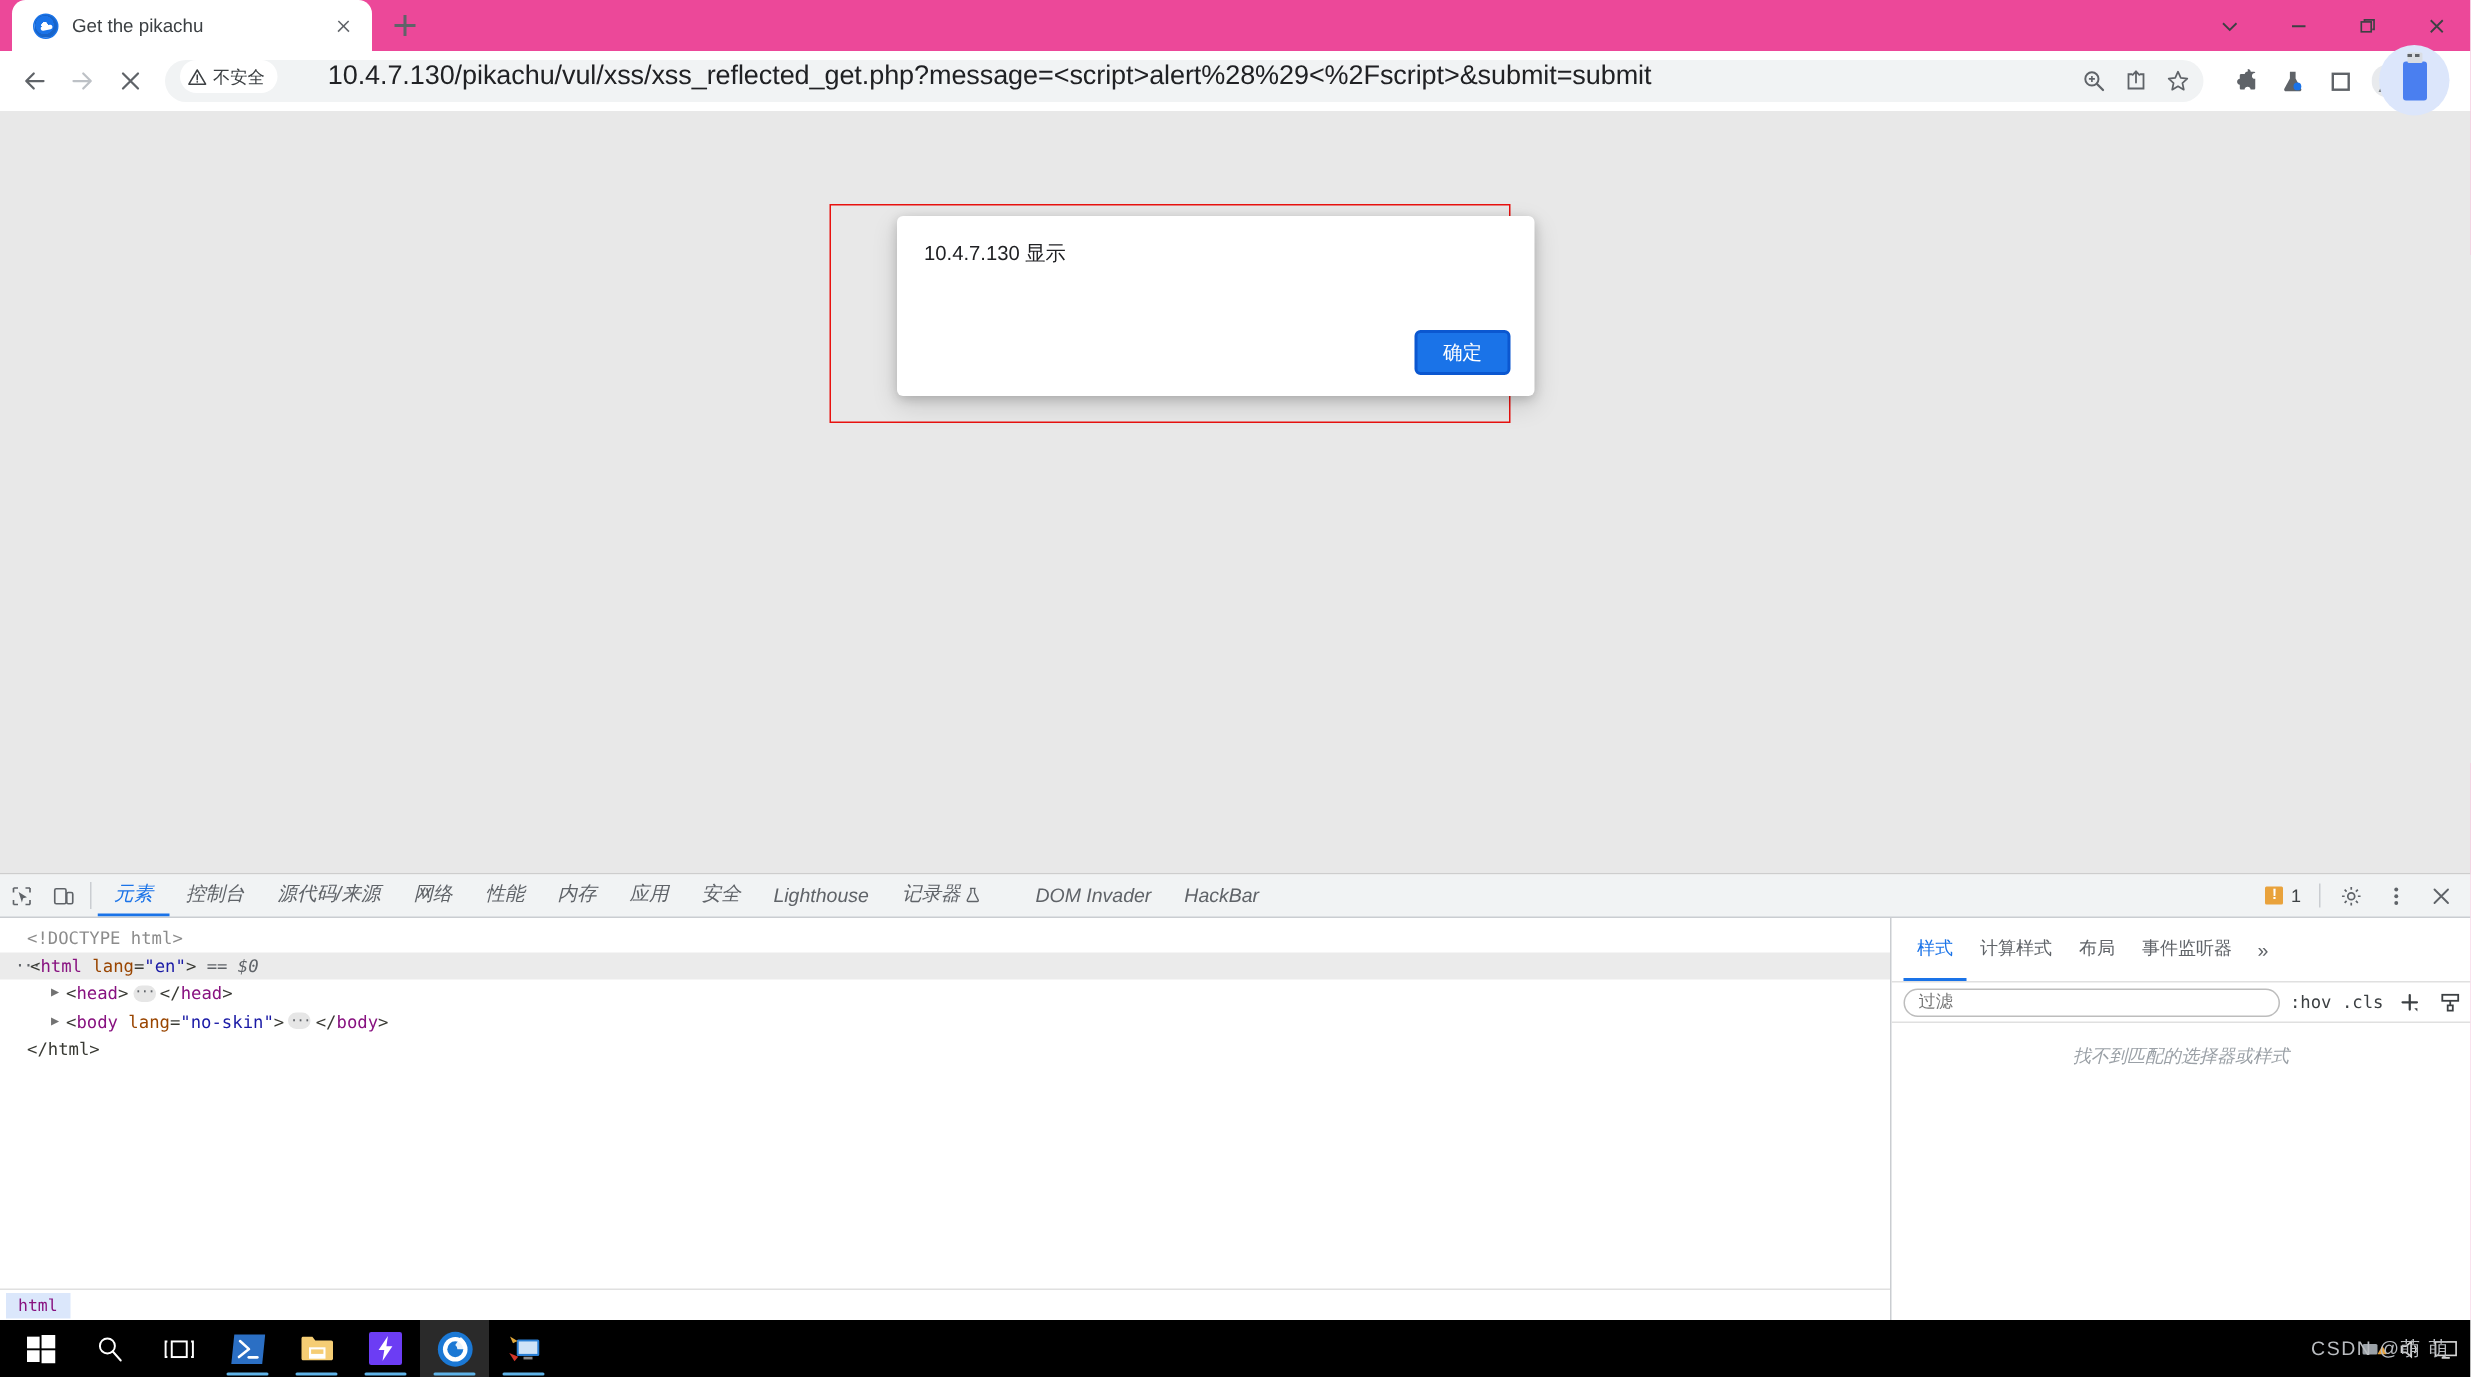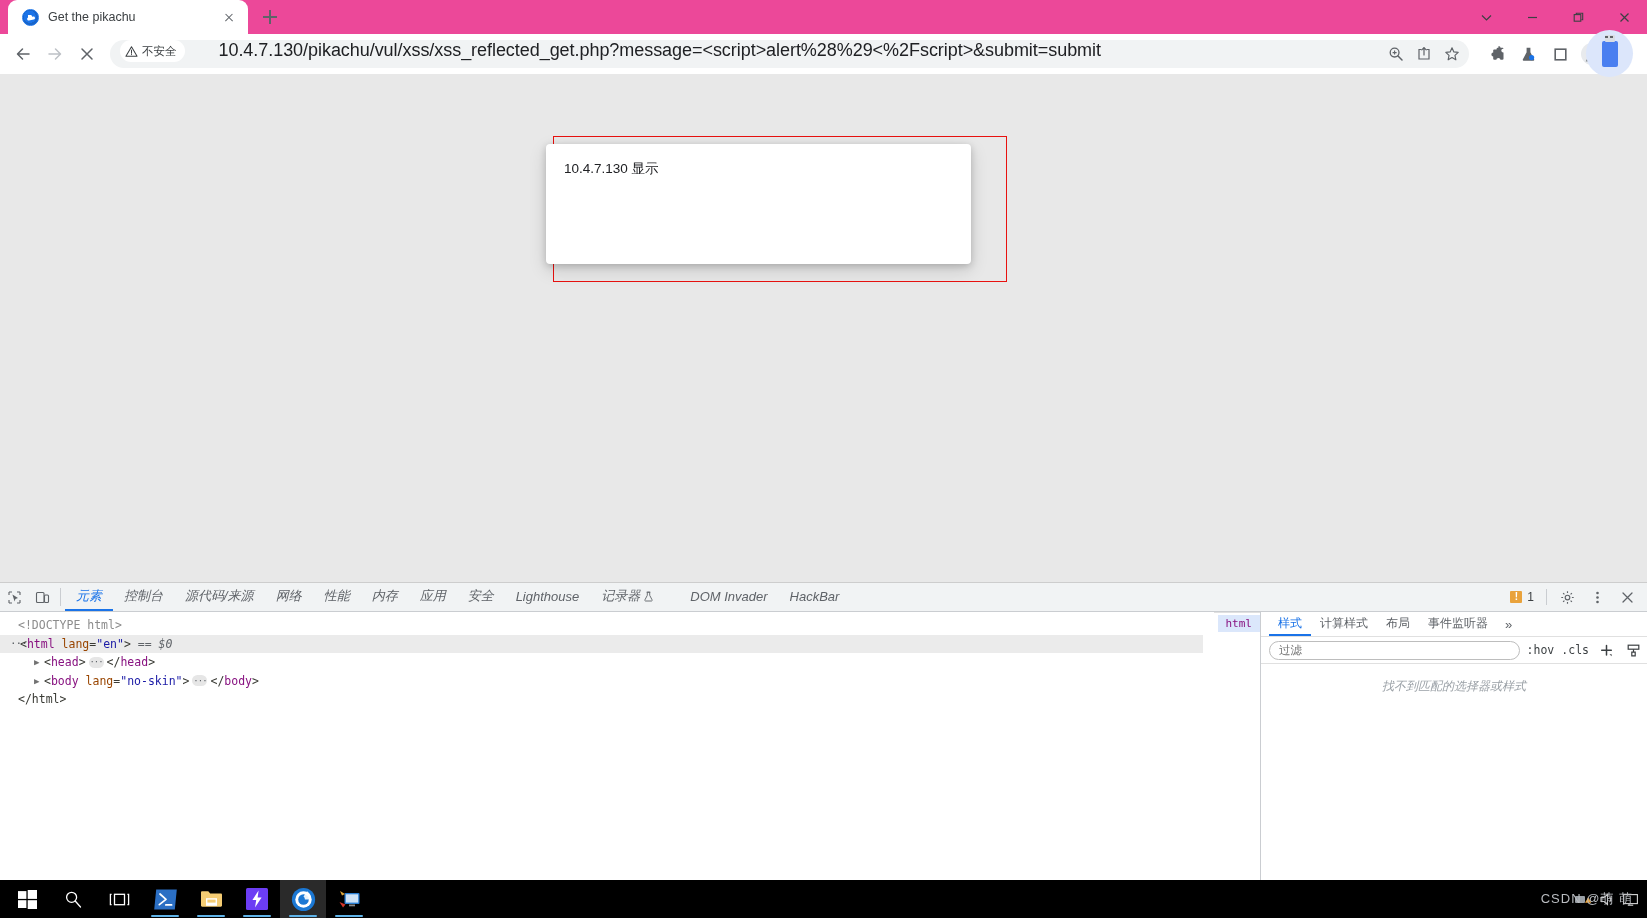--- a/index.html
+++ b/index.html
@@ -57,21 +57,21 @@
 
   .ext-area { display: flex; align-items: center; gap: 2px; padding-left: 4px; }
 
   
   .viewport { flex: 1; background: #e8e8e8; position: relative; }
 
   .redbox { position: absolute; left: 553px; top: 62px; width: 454px; height: 146px;
             border: 1.6px solid #e8110f; pointer-events: none; }
 
   .jsdialog {
-    position: absolute; left: 546px; top: 70px; width: 425px; height: 120px;
+    position: absolute; left: 598px; top: 70px; width: 425px; height: 120px;
     background: #fff; border-radius: 4px;
     box-shadow: 0 2px 7px rgba(0,0,0,.18), 0 6px 18px rgba(0,0,0,.14);
     display: flex; flex-direction: column; padding: 16px 16px 14px 18px;
   }
   .jsdialog-origin { font-size: 13.5px; color: #202124; }
   .jsdialog-msg { font-size: 13.5px; color: #202124; margin-top: 6px; min-height: 14px; }
   .jsdialog-actions { margin-top: auto; display: flex; justify-content: flex-end; }
   .btn-ok {
     background: #1a73e8; color: #fff; border: 2px solid #0b57d0; border-radius: 4px;
     font-size: 13px; font-family: "Liberation Sans", sans-serif;
@@ -91,21 +91,21 @@
   }
   .dt-tab.active { color: #1a73e8; border-bottom-color: #1a73e8; }
   .dt-tab.gap { margin-left: 14px; }
   .dt-right { display: flex; align-items: center; padding-right: 6px; gap: 2px; }
   .warnbadge { display: flex; align-items: center; gap: 5px; font-size: 12px; color: #3c4043; padding: 0 6px; cursor: pointer; }
   .warn-sq { width: 12px; height: 12px; background: #e9a23b; border-radius: 1px; position: relative; }
   .warn-sq::after { content: "!"; position: absolute; inset: 0; color: #fff; font-size: 10px; line-height: 12px; text-align: center; font-weight: bold; }
 
   .dt-body { flex: 1; display: flex; min-height: 0; }
 
-  .dom-pane { flex: 1; position: relative; display: flex; flex-direction: row; min-width: 0; background: #fff; gap: 11px; }
+  .dom-pane { flex: 1; position: relative; display: flex; flex-direction: column; min-width: 0; background: #fff; gap: 11px; }
   .dom-tree { flex: 1; overflow: hidden; padding: 4px 0 0 0;
               font-family: "DejaVu Sans Mono", "Liberation Mono", monospace; font-size: 11.5px; line-height: 18.5px; color: #c41a16; }
   .dnode { padding-left: 10px; white-space: nowrap; display: flex; align-items: center; }
   .dnode.sel { background: #ebebeb; }
   .ind1 { padding-left: 18px; }
   .ind2 { padding-left: 34px; }
   .tw { width: 10px; display: inline-block; color: #727272; font-size: 9px; flex: 0 0 auto; }
   .tw.dots { letter-spacing: -1px; color: #5f6368; font-size: 11px; }
   .tg { color: #881280; }
   .at { color: #994500; }
@@ -115,21 +115,21 @@
   .dollar { color: #5f6368; font-style: italic; }
   .ellip { display: inline-flex; align-items: center; justify-content: center; width: 15px; height: 11px;
            background: #e6e6e6; border-radius: 6px; color: #5f6368; font-size: 9px; letter-spacing: -1px;
            margin: 0 3px; vertical-align: middle; }
 
   .crumbbar { height: 21px; border-top: 1px solid #e0e0e0; background: #fff; display: flex; align-items: center; padding-left: 4px; }
   .crumb { font-size: 11px; font-family: "DejaVu Sans Mono", "Liberation Mono", monospace;
            padding: 2px 8px; color: #881280; background: #dbe7fb; cursor: pointer; }
 
   .styles-pane { width: 387px; border-left: 1px solid #cacdd1; display: flex; flex-direction: column; background: #fff; }
-  .st-tabbar { height: 25px; display: flex; align-items: stretch; border-bottom: 1px solid #e0e0e0; padding-left: 8px; }
+  .st-tabbar { height: 43px; display: flex; align-items: stretch; border-bottom: 1px solid #e0e0e0; padding-left: 8px; }
   .st-tab { display: flex; align-items: center; padding: 0 9px; font-size: 12px; color: #5f6368; cursor: pointer; border-bottom: 2px solid transparent; white-space: nowrap; }
   .st-tab.active { color: #1a73e8; border-bottom-color: #1a73e8; }
   .st-more { display: flex; align-items: center; padding: 0 8px; color: #5f6368; font-size: 13px; cursor: pointer; }
 
   .st-filterbar { height: 27px; display: flex; align-items: center; gap: 7px; padding: 0 4px 0 8px; border-bottom: 1px solid #e0e0e0; }
   .st-filter { flex: 1; height: 19px; border: 1px solid #bdbdbd; border-radius: 10px; background: #fff;
                font-size: 11.5px; color: #9aa0a6; padding: 0 9px; font-family: "Liberation Sans", sans-serif; outline: none; min-width: 0; }
   .st-btn { font-family: "DejaVu Sans Mono", "Liberation Mono", monospace; font-size: 11.5px; color: #3c4043; cursor: pointer; white-space: nowrap; }
   .st-ic { width: 20px; height: 20px; display: flex; align-items: center; justify-content: center; color: #5f6368; cursor: pointer; }
 
@@ -272,20 +272,23 @@
       </div>
     </div>
   </div>
 
   <div class="viewport">
     <div class="redbox"></div>
 
     <div class="jsdialog">
       <div class="jsdialog-origin">10.4.7.130 显示</div>
       <div class="jsdialog-msg"></div>
+      <div class="jsdialog-actions">
+        <button class="btn-ok">确定</button>
+      </div>
     </div>
   </div>
 
   <div class="devtools">
 
     <div class="dt-tabbar">
       <div class="dt-ic">
         <svg width="15" height="15" viewBox="0 0 15 15">
             <path d="M2 2 h3 M2 2 v3 M13 2 h-3 M13 2 v3 M2 13 h3 M2 13 v-3 M13 13 h-3 M13 13 v-3" stroke="currentColor" stroke-width="1.1" fill="none" stroke-dasharray="0"></path>
             <path d="M5.4 4.6 L11 8.1 L8.4 8.9 L7.6 11.6 Z" fill="currentColor"></path>

